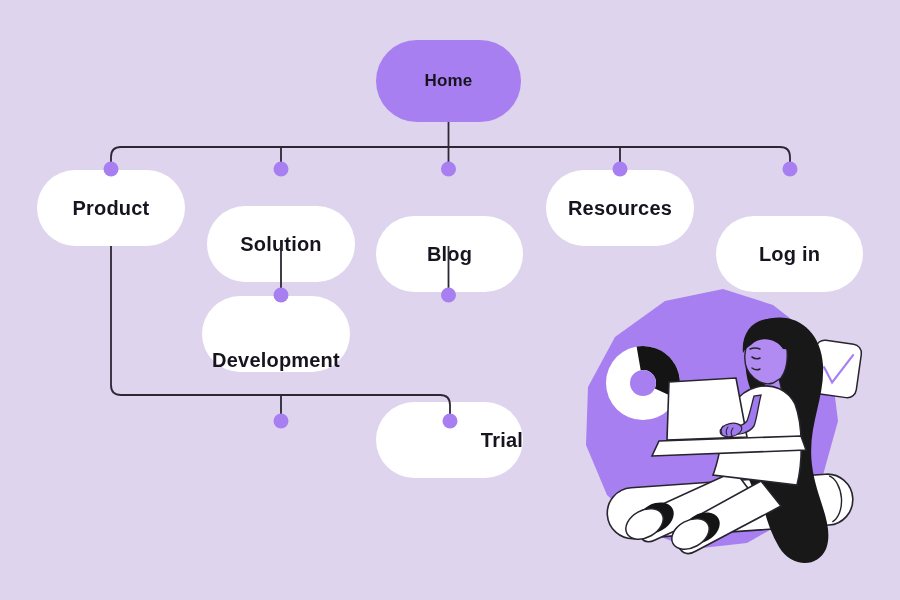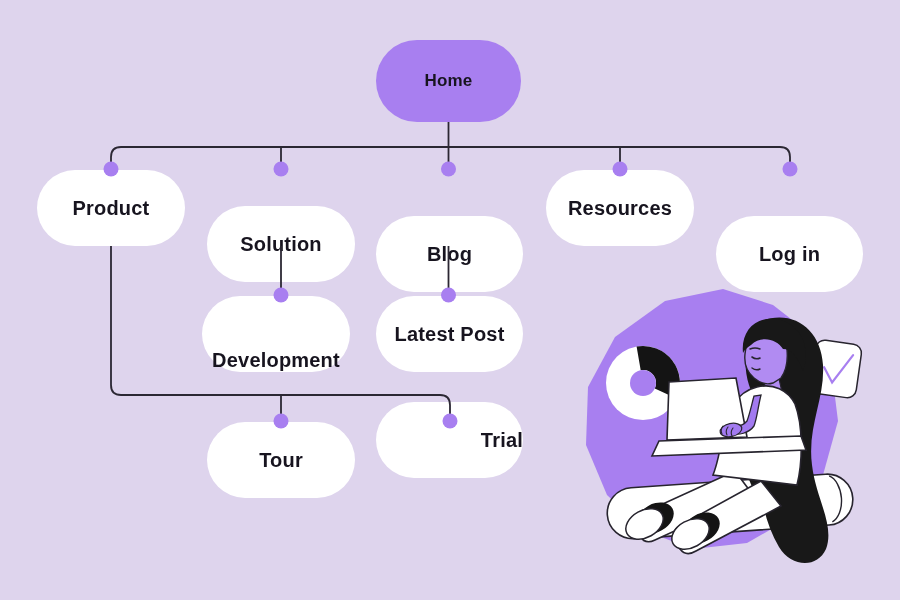--- a/index.html
+++ b/index.html
@@ -53,27 +53,21 @@
   <div class="node lvl node-resources">
     <span>Resources</span>
   </div>
   <div class="node lvl node-login">
     <span>Log in</span>
   </div>
 
   <div class="node lvl node-development">
     <span>Development</span>
   </div>
-  <div class="node lvl node-latest-post">
-    <span>Latest Post</span>
-  </div>
 
-  <div class="node lvl node-tour">
-    <span>Tour</span>
-  </div>
   <div class="node lvl node-trial">
     <span>Trial</span>
   </div>
 
   <svg class="connectors" viewBox="0 0 900 600" aria-hidden="true">
     <path class="edge" d="M448.5 122 L448.5 147"></path>
     <path class="edge" d="M111 169 L111 157 Q111 147 121 147 L780 147 Q790 147 790 157 L790 169"></path>
     <path class="edge" d="M281 147 L281 169"></path>
     <path class="edge" d="M448.5 147 L448.5 169"></path>
     <path class="edge" d="M620 147 L620 169"></path>

